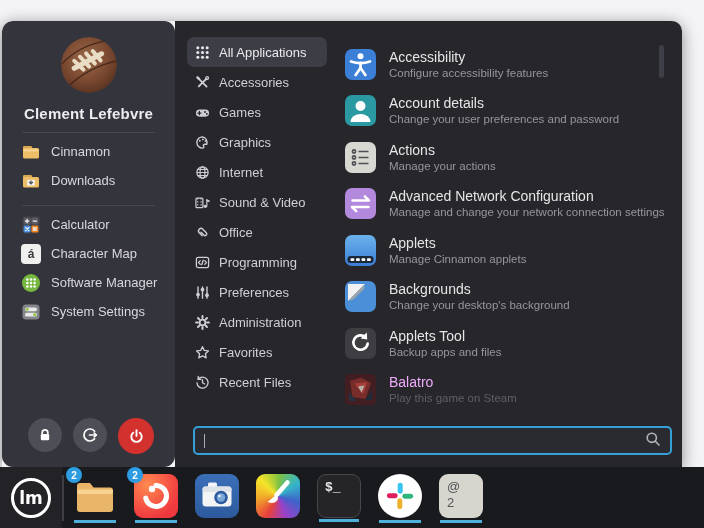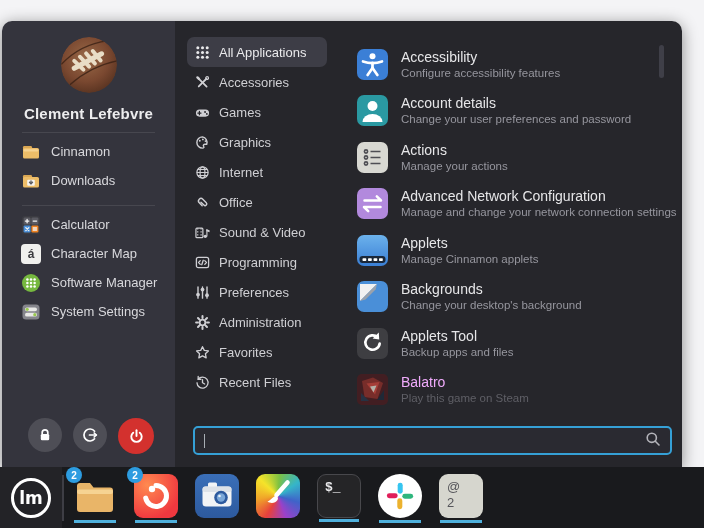--- a/index.html
+++ b/index.html
@@ -10,39 +10,39 @@
     -webkit-font-smoothing:antialiased;
   }
   
   .menu{
     position:absolute;left:2px;top:21px;width:680px;height:446px;
     display:flex;border-radius:10px 10px 0 0;overflow:hidden;
     box-shadow:0 3px 16px rgba(0,0,0,.45);
   }
   .sidebar{
     width:173px;background:#34343d;display:flex;flex-direction:column;
-    align-items:center;padding-top:16px;box-sizing:border-box;flex:none;
+    align-items:center;padding-top:16px;box-sizing:border-box;flex:none;border-radius:11px;
   }
   .avatar{width:56px;height:56px;border-radius:50%;overflow:hidden;flex:none;}
   .username{margin-top:12px;font-size:15px;font-weight:bold;color:#ececee;letter-spacing:.2px;}
   .side-sep{align-self:stretch;height:1px;background:#47474f;margin:10px 20px 4px 20px;}
   .side-row{
     align-self:stretch;height:29px;display:flex;align-items:center;gap:10px;
     padding-left:19px;font-size:13px;color:#d8d8dc;cursor:default;
   }
   .side-row .sicon{width:20px;height:20px;flex:none;display:flex;align-items:center;justify-content:center;}
   .charmap-box{width:20px;height:20px;background:#f0f0ee;border-radius:4px;color:#3a3a3e;
     font-size:12px;font-weight:bold;display:flex;align-items:center;justify-content:center;}
   .session{margin-top:auto;align-self:stretch;display:flex;gap:11px;padding:0 0 13px 26px;}
   .round-btn{width:34px;height:34px;border-radius:50%;background:#4e4e56;
     display:flex;align-items:center;justify-content:center;flex:none;}
   .round-btn.power{width:36px;height:36px;background:#d3312e;}
   
   .main{flex:1;background:#26262b;display:flex;flex-direction:column;position:relative;min-width:0;}
-  .content{flex:1;display:flex;min-height:0;gap:12px;}
+  .content{flex:1;display:flex;min-height:0;}
   .cats{width:160px;padding:16px 0 0 12px;box-sizing:border-box;flex:none;}
   .cat{height:30px;display:flex;align-items:center;gap:9px;padding:0 8px;
     border-radius:7px;font-size:13px;color:#cfcfd3;width:140px;box-sizing:border-box;}
   .cat.selected{background:#3d3d46;color:#eaeaec;}
   .cat svg{flex:none;}
   .apps{flex:1;padding:20px 0 0 10px;min-width:0;}
   .app{height:46.5px;display:flex;align-items:center;gap:13px;}
   .app-icon{width:31px;height:31px;border-radius:7px;flex:none;position:relative;overflow:hidden;}
   .app-text{display:flex;flex-direction:column;gap:2px;min-width:0;}
   .app-title{font-size:14px;color:#e6e6e8;line-height:15px;white-space:nowrap;}
@@ -290,39 +290,39 @@
               <g fill="none" stroke="currentColor" stroke-width="1.3">
                 <circle cx="8" cy="8" r="6"></circle>
                 <ellipse cx="8" cy="8" rx="2.6" ry="6"></ellipse>
                 <path d="M2 8 h12 M3 4.8 h10 M3 11.2 h10"></path>
               </g>
             </svg>
           <span>Internet</span>
         </div>
         <div class="cat">
           <svg width="15" height="15" viewBox="0 0 16 16">
-              <g transform="rotate(-45 8 8)" fill="none" stroke="currentColor" stroke-width="1.5" stroke-linecap="round">
-                <path d="M5.3 10.2 V5.8 a2.7 2.7 0 0 1 5.4 0 V11 a1.8 1.8 0 0 1 -3.6 0 V6.6"></path>
-              </g>
-            </svg>
-          <span>Office</span>
-        </div>
-        <div class="cat">
-          <svg width="15" height="15" viewBox="0 0 16 16">
               <g fill="none" stroke="currentColor" stroke-width="1.3">
                 <rect x="1" y="3.4" width="7.4" height="10" rx="1"></rect>
                 <path d="M2.9 3.4 v10 M6.5 3.4 v10" stroke-dasharray="1.5 1.7"></path>
               </g>
               <g fill="currentColor">
                 <circle cx="11" cy="12.1" r="1.8"></circle>
                 <rect x="12.1" y="4.6" width="1.2" height="7.5"></rect>
                 <path d="M12.1 4.6 l3.4 1.1 v2 l-3.4 -1.1 z"></path>
               </g>
             </svg>
           <span>Sound &amp; Video</span>
+        </div>
+        <div class="cat">
+          <svg width="15" height="15" viewBox="0 0 16 16">
+              <g transform="rotate(-45 8 8)" fill="none" stroke="currentColor" stroke-width="1.5" stroke-linecap="round">
+                <path d="M5.3 10.2 V5.8 a2.7 2.7 0 0 1 5.4 0 V11 a1.8 1.8 0 0 1 -3.6 0 V6.6"></path>
+              </g>
+            </svg>
+          <span>Office</span>
         </div>
         <div class="cat">
           <svg width="15" height="15" viewBox="0 0 16 16">
               <rect x="1.5" y="2.5" width="13" height="11" rx="2" fill="none" stroke="currentColor" stroke-width="1.4"></rect>
               <g fill="none" stroke="currentColor" stroke-width="1.4" stroke-linecap="round" stroke-linejoin="round">
                 <path d="M5.6 6 L3.8 8 L5.6 10"></path>
                 <path d="M10.4 6 L12.2 8 L10.4 10"></path>
                 <path d="M8.8 5.6 L7.2 10.4"></path>
               </g>
             </svg>

